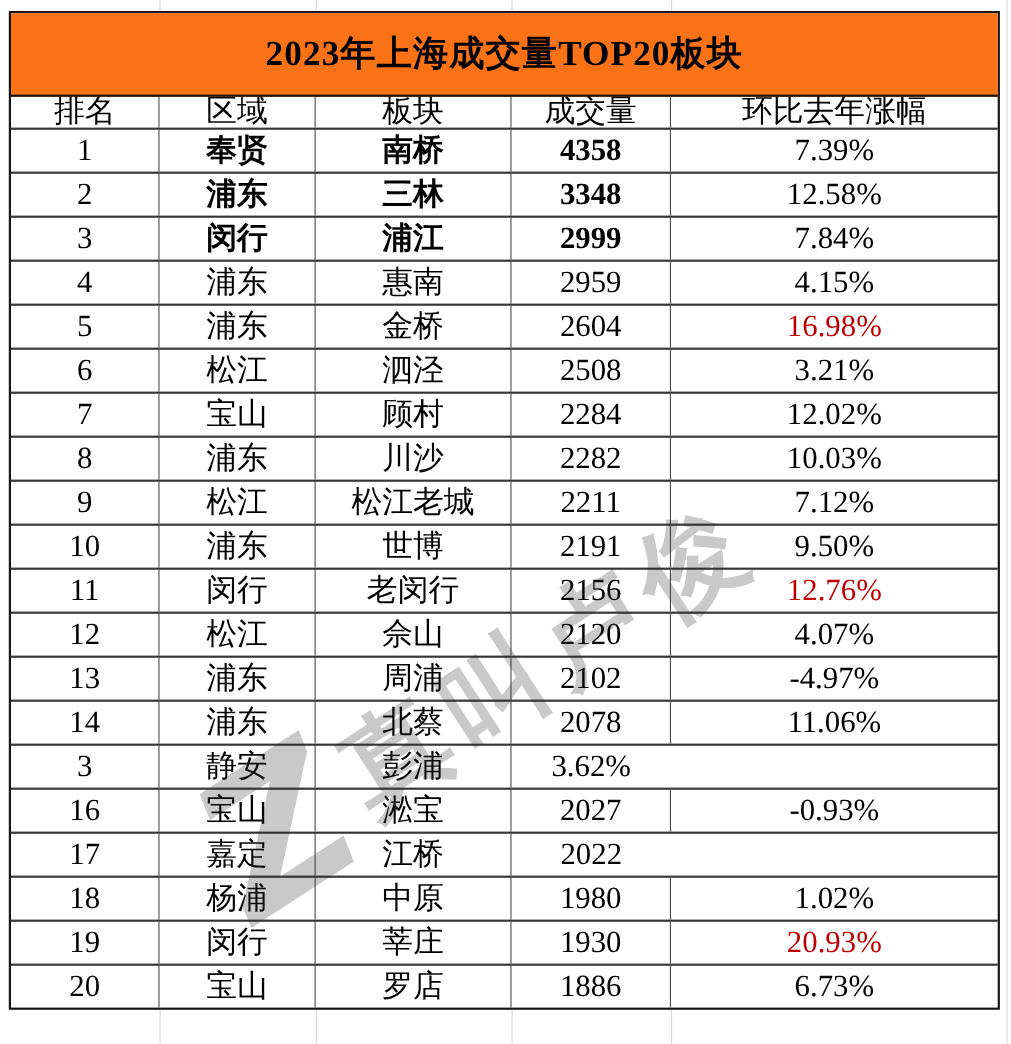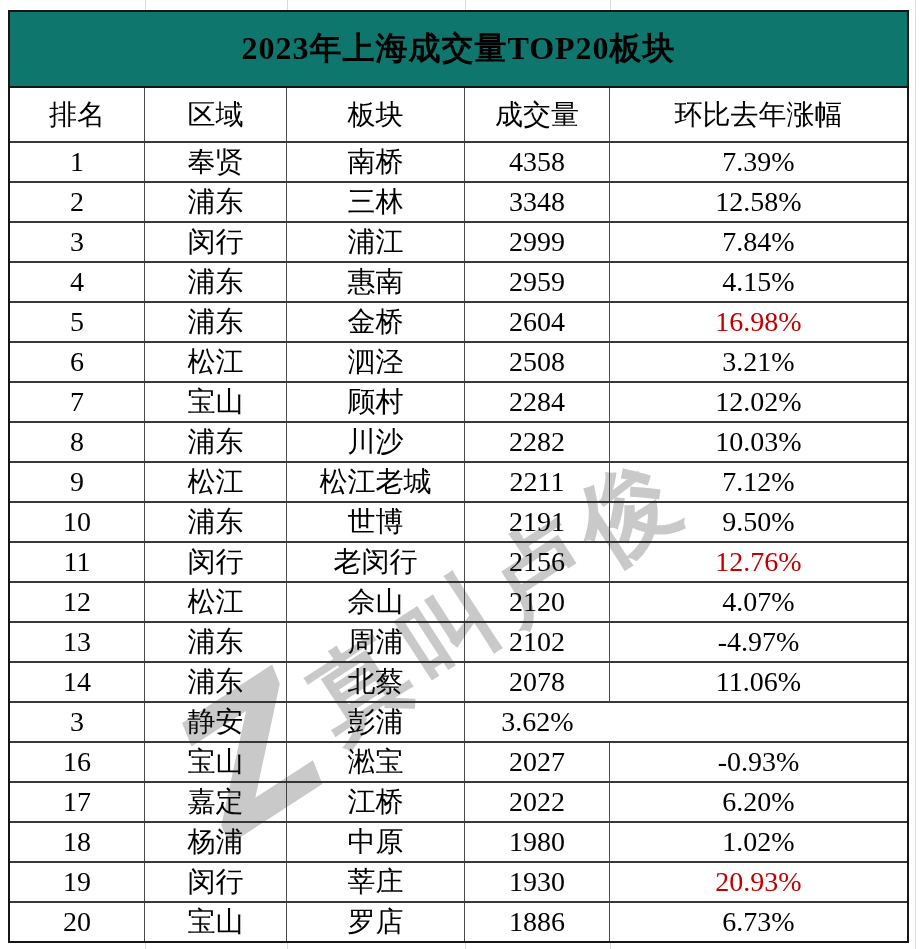--- a/index.html
+++ b/index.html
@@ -10,35 +10,35 @@
   
   .bg-line{position:absolute;top:0;bottom:0;width:1px;background:#d9d9d9;z-index:0;}
   .bg-line.l1{left:145px}.bg-line.l2{left:287px}.bg-line.l3{left:465px}
   .bg-line.l4{left:610px}.bg-line.l5{left:915px}
 
   .sheet{
     position:absolute;left:8px;top:10px;width:901px;box-sizing:border-box;
     border:2px solid #161616;background:#ffffff;z-index:1;
   }
   .title-bar{
-    height:74px;background:#0f766e;border-bottom:2px solid #161616;
+    height:74px;background:#f97316;border-bottom:2px solid #161616;
     display:flex;align-items:center;justify-content:center;
     font-size:32px;font-weight:700;letter-spacing:1px;
   }
   .grid-row{display:grid;grid-template-columns:135px 142px 178px 145px 1fr;}
   .cell{
     display:flex;align-items:center;justify-content:center;
     border-right:1px solid #4a4a4a;font-size:28px;line-height:1;
     overflow:hidden;white-space:nowrap;
   }
   .cell:last-child{border-right:none;}
-  .header-row .cell{height:53px;}
+  .header-row .cell{height:28px;}
   .data-row{border-top:2px solid #383838;}
   .data-row .cell{height:38px;}
-  .bold-row .cell.b{font-weight:400;}
+  .bold-row .cell.b{font-weight:700;}
   .cell.red{color:#C00000;font-weight:400;}
 
   .watermark{
     position:absolute;left:243px;top:700px;z-index:2;
     display:flex;align-items:center;gap:16px;
     transform:rotate(-33deg);transform-origin:0 100%;
     color:rgba(40,40,40,0.25);pointer-events:none;white-space:nowrap;
   }
   .wm-logo{
     font-family:"DejaVu Sans","Liberation Sans",sans-serif;
@@ -178,21 +178,20 @@
           <div class="cell b">宝山</div>
           <div class="cell b">淞宝</div>
           <div class="cell b">2027</div>
           <div class="cell">-0.93%</div>
         </div>
         <div class="grid-row data-row">
           <div class="cell">17</div>
           <div class="cell b">嘉定</div>
           <div class="cell b">江桥</div>
           <div class="cell b">2022</div>
-          <div class="cell">6.20%</div>
         </div>
         <div class="grid-row data-row">
           <div class="cell">18</div>
           <div class="cell b">杨浦</div>
           <div class="cell b">中原</div>
           <div class="cell b">1980</div>
           <div class="cell">1.02%</div>
         </div>
         <div class="grid-row data-row">
           <div class="cell">19</div>

